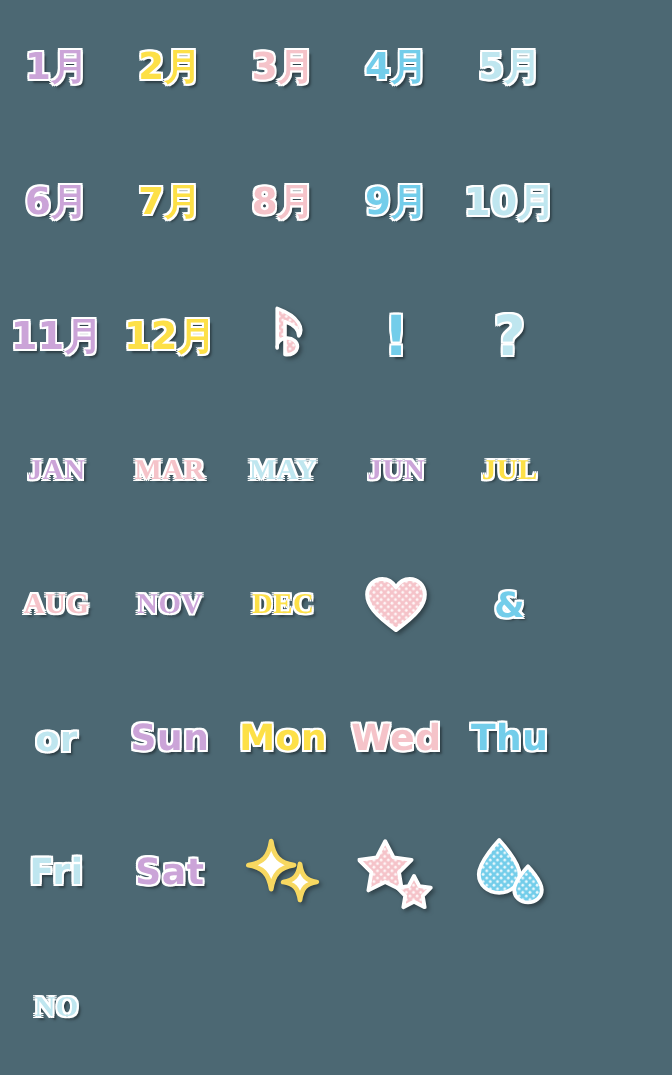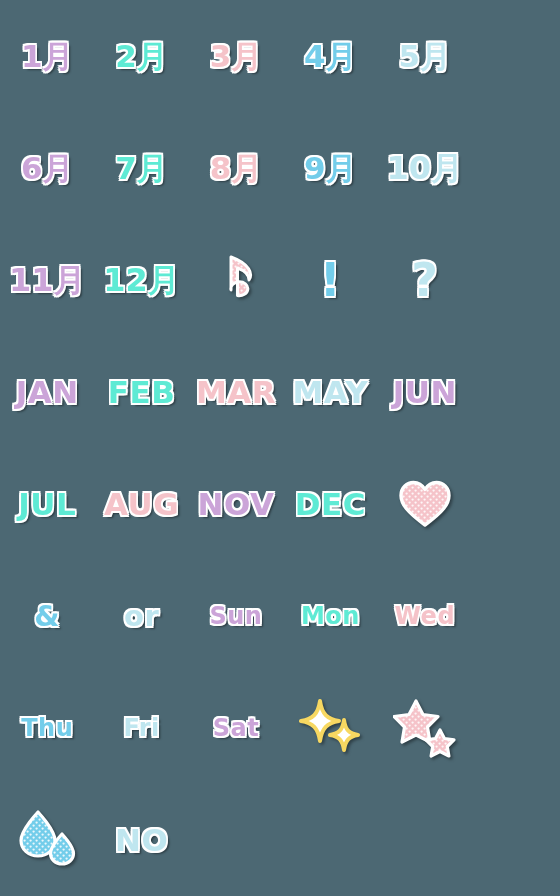--- a/index.html
+++ b/index.html
@@ -37,25 +37,26 @@
     letter-spacing: 0.5px;
     text-align: center;
   }
   
   .t-jp {
     font-size: 31px;
     letter-spacing: 0px;
   }
   .t-jp.narrow { font-size: 32px; }
   .t-mon {
-    font-size: 31px;
+    font-size: 24px;
     letter-spacing: 0.5px;
+    font-family: Liberation Serif, serif;
   }
   .t-day {
-    font-size: 24px;
+    font-size: 30px;
     letter-spacing: 0.5px;
   }
   .t-sym {
     font-size: 46px;
     font-weight: 700;
   }
   .t-word {
     font-size: 29px;
   }
 
@@ -63,21 +64,21 @@
   .c-lilac {
     color: #cba4d8;
     text-shadow:
       -1.6px -1.6px 0 #ffffff,  1.6px -1.6px 0 #ffffff,
       -1.6px  1.6px 0 #ffffff,  1.6px  1.6px 0 #ffffff,
       -1.6px 0 0 #ffffff, 1.6px 0 0 #ffffff,
       0 -1.6px 0 #ffffff, 0 1.6px 0 #ffffff,
       3px 3px 2px rgba(26,36,41,0.62);
   }
   .c-yellow {
-    color: #5eead4;
+    color: #fde047;
     text-shadow:
       -1.6px -1.6px 0 #ffffff,  1.6px -1.6px 0 #ffffff,
       -1.6px  1.6px 0 #ffffff,  1.6px  1.6px 0 #ffffff,
       -1.6px 0 0 #ffffff, 1.6px 0 0 #ffffff,
       0 -1.6px 0 #ffffff, 0 1.6px 0 #ffffff,
       3px 3px 2px rgba(26,36,41,0.62);
   }
   .c-pink {
     color: #f5c3c9;
     text-shadow:
@@ -169,23 +170,20 @@
     <div class="cell">
       <span class="label t-sym c-blue">!</span>
     </div>
     <div class="cell">
       <span class="label t-sym c-paleblue">?</span>
     </div>
     <div class="cell">
       <span class="label t-mon c-lilac">JAN</span>
     </div>
     <div class="cell">
-      <span class="label t-mon c-yellow">FEB</span>
-    </div>
-    <div class="cell">
       <span class="label t-mon c-pink">MAR</span>
     </div>
     <div class="cell">
       <span class="label t-mon c-paleblue">MAY</span>
     </div>
     <div class="cell">
       <span class="label t-mon c-lilac">JUN</span>
     </div>
     <div class="cell">
       <span class="label t-mon c-yellow">JUL</span>

